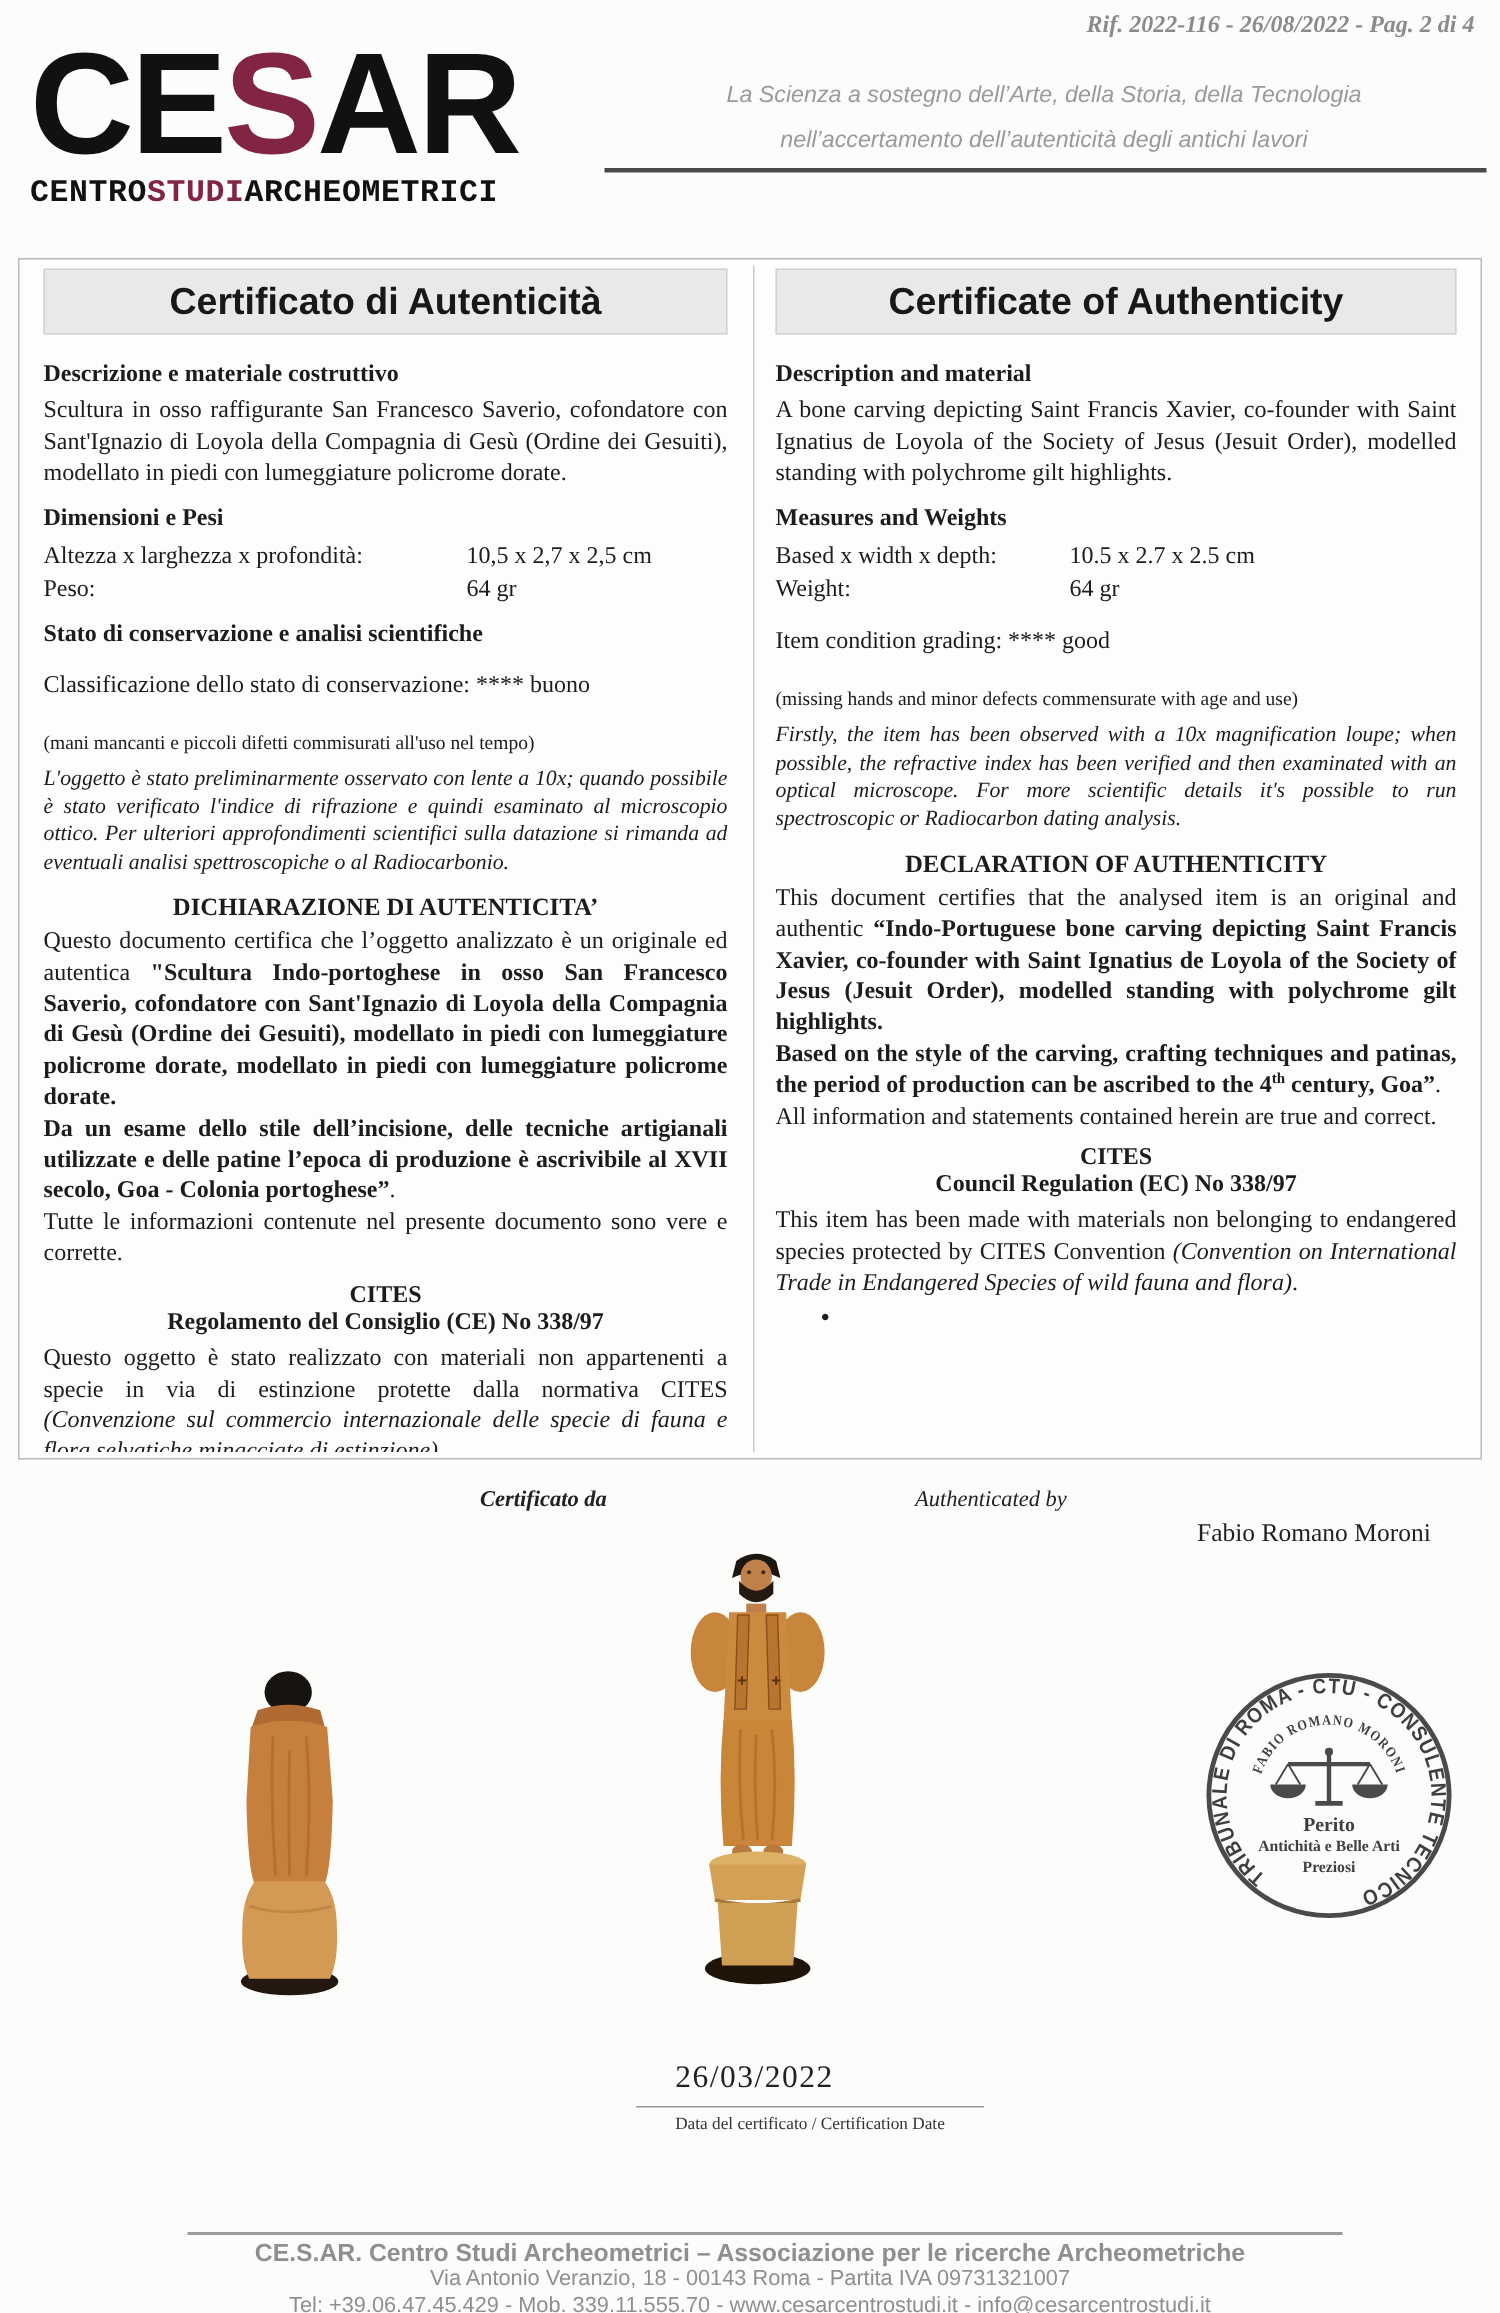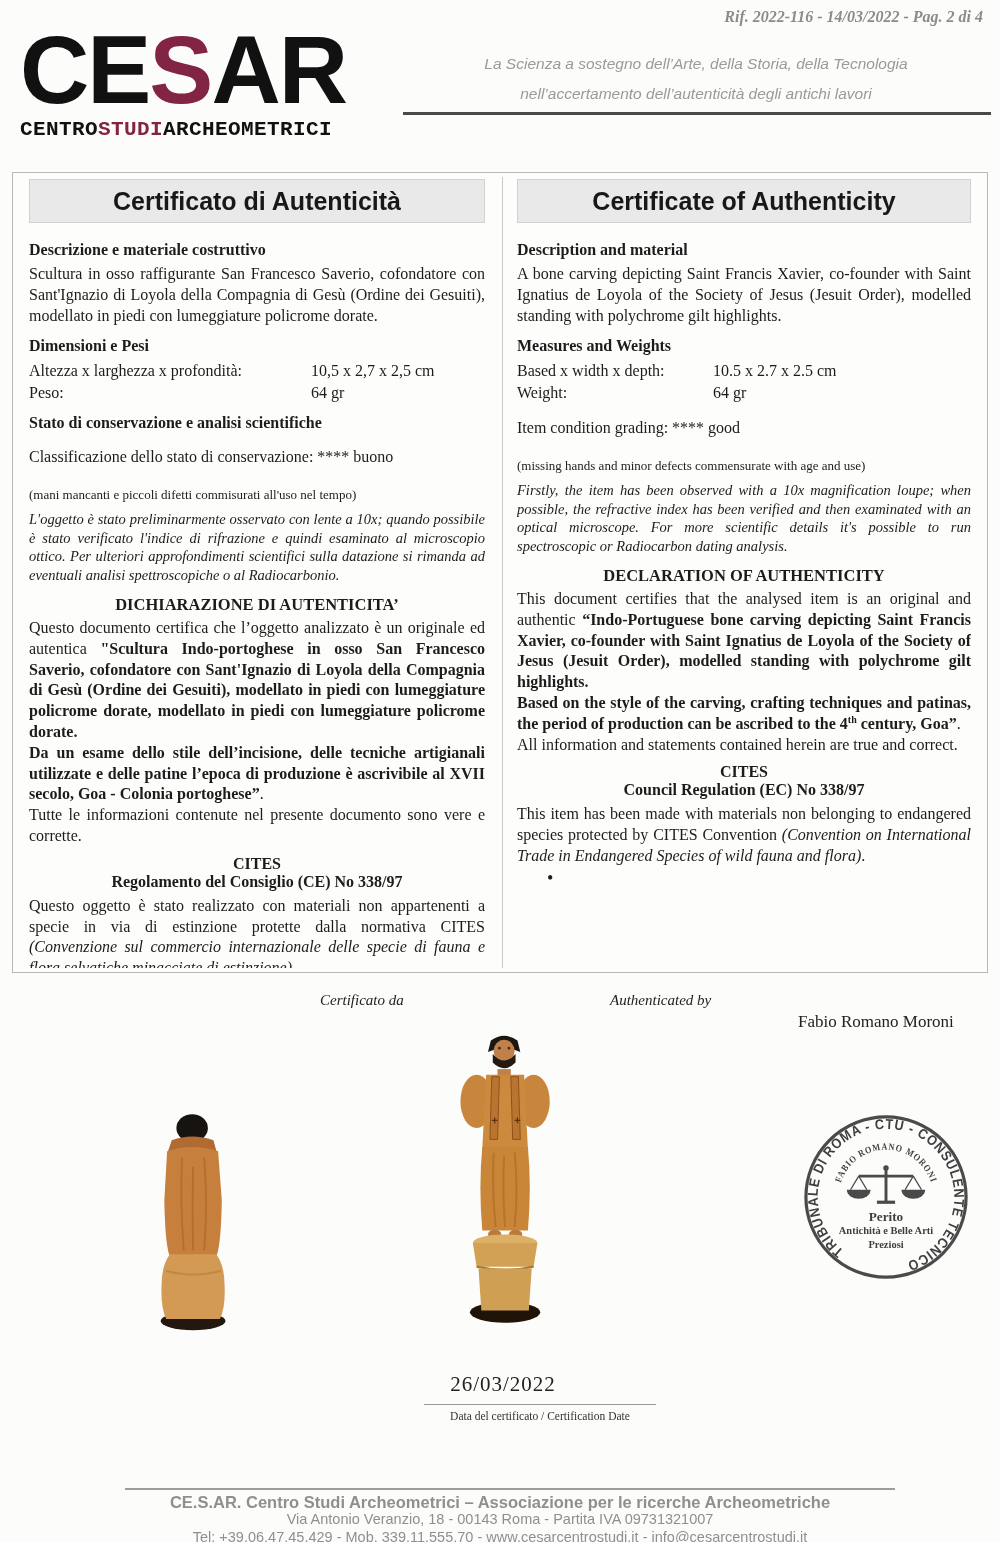--- a/index.html
+++ b/index.html
@@ -67,21 +67,21 @@
   .cites-head { text-align:center; font-weight:bold; font-size:16px; margin-top:8px; }
   .cites-sub  { text-align:center; font-weight:bold; font-size:16px; margin-bottom:5px; }
   .bullet { font-size:18px; margin:2px 0 0 30px; line-height:1; }
   sup { font-size:10px; vertical-align:super; line-height:0; }
 
   
   .sig-label {
     position:absolute; font-style:italic; font-size:15px; color:#222222;
     font-family:"Liberation Serif", serif;
   }
-  .sig-it { left:320px; top:992px; }
+  .sig-it { left:320px; top:992px;font-weight:bold; }
   .sig-en { left:610px; top:992px; }
   .signer { position:absolute; left:798px; top:1012px; font-size:17px; color:#222222; }
 
   
   .statue-back  { position:absolute; left:143px; top:1106px; width:102px; height:238px; }
   .statue-front { position:absolute; left:450px; top:1026px; width:114px; height:318px; }
   .stamp { position:absolute; left:795px; top:1106px; width:182px; height:182px; }
   .stamp text, .stamp textPath { fill:#3f3f3f; }
   .ring-text { font-family:"Liberation Sans", sans-serif; font-weight:bold; font-size:15.5px; letter-spacing:1px; }
   .arc-text  { font-family:"Liberation Serif", serif; font-weight:bold; font-size:10.5px; letter-spacing:1.2px; }
@@ -99,21 +99,21 @@
     position:absolute; left:0; top:1493px; width:1000px; text-align:center;
     font-family:"Liberation Sans", sans-serif; color:#8f8f8f;
   }
   .footer .f1 { font-size:16.5px; font-weight:bold; line-height:18px; }
   .footer .f2, .footer .f3 { font-size:14.5px; line-height:17.5px; }
   .footer .email { text-decoration:underline; color:#8f8f8f; cursor:pointer; }
 </style>
 </head>
 <body>
 
-<div class="ref-line">Rif. 2022-116 - 14/03/2022 - Pag. 2 di 4</div>
+<div class="ref-line">Rif. 2022-116 - 26/08/2022 - Pag. 2 di 4</div>
 
 <div class="logo">
   <div class="logo-main"><span>CE</span><span class="maroon">S</span><span>AR</span></div>
   <div class="logo-sub"><span>CENTRO</span><span class="maroon">STUDI</span><span>ARCHEOMETRICI</span></div>
 </div>
 
 <div class="tagline">
   <div class="tl1">La Scienza a sostegno dell’Arte, della Storia, della Tecnologia</div>
   <div class="tl2">nell’accertamento dell’autenticità degli antichi lavori</div>
 </div>

